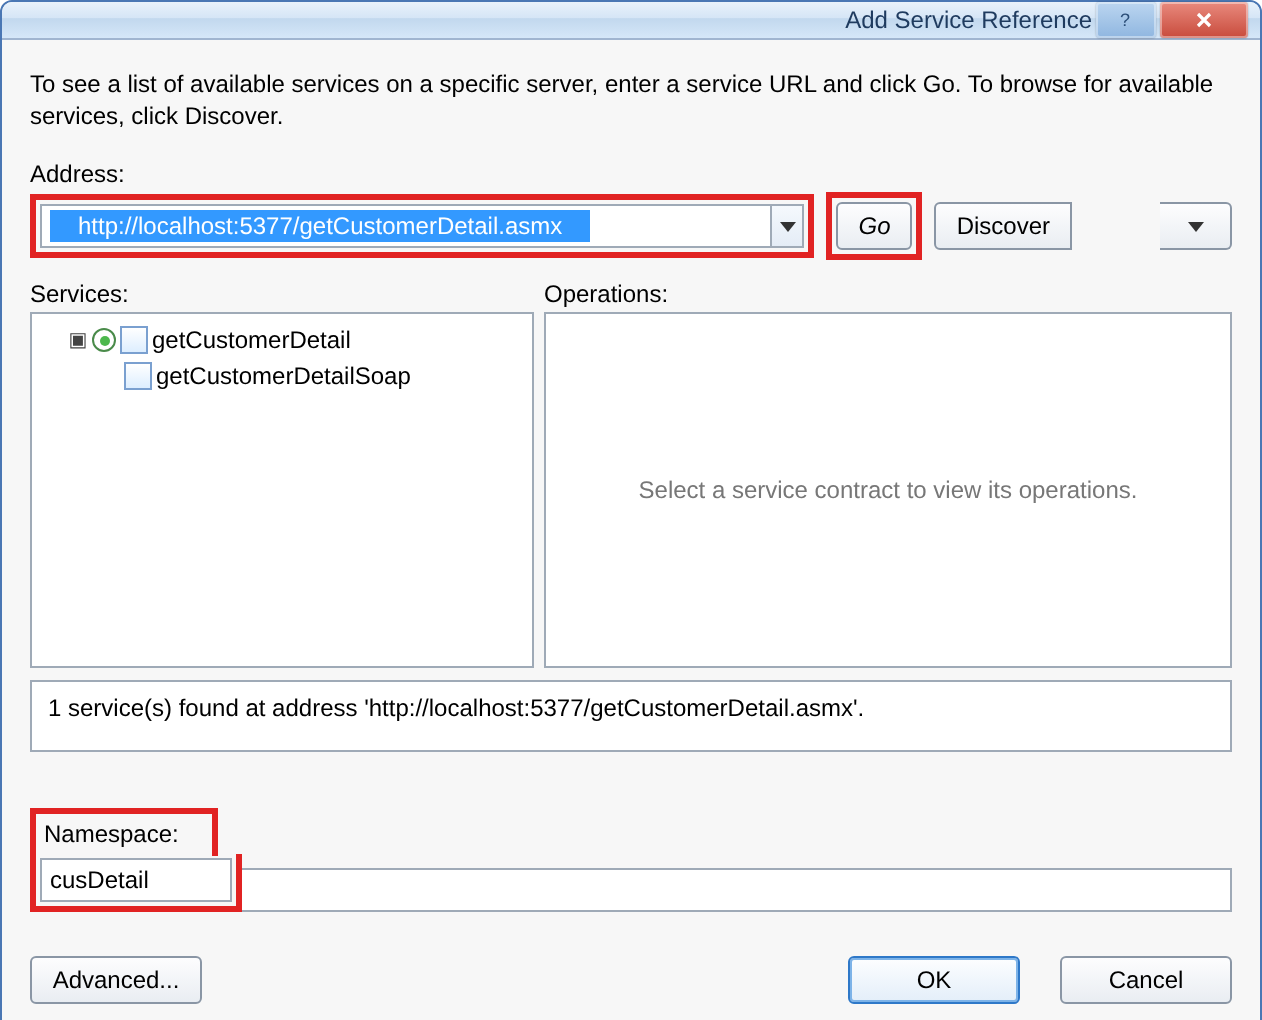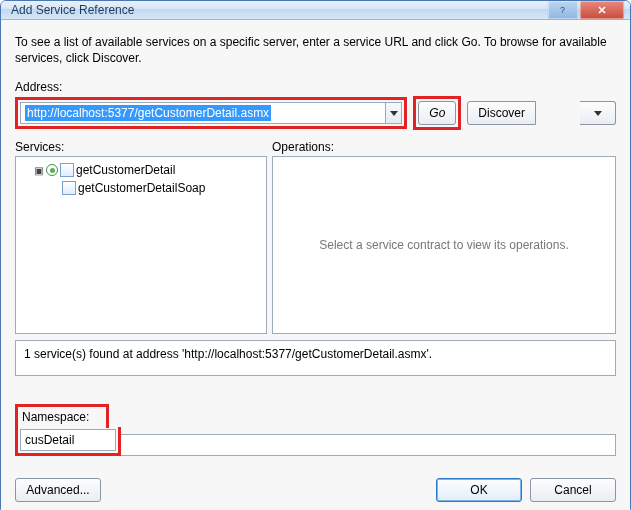--- a/index.html
+++ b/index.html
@@ -21,20 +21,21 @@
     flex-direction: column;
   }
   .titlebar {
     height: 28px;
     background: linear-gradient(to bottom, #e9f2fb 0%, #d5e5f6 45%, #c2d8ee 46%, #d5e7f8 100%);
     border-radius: 5px 5px 0 0;
     display: flex;
     align-items: center;
     padding: 0 6px 0 10px;
     border-bottom: 1px solid #a0b5d0;
+    text-align: right;
   }
   .titlebar .title {
     color: #1f3b5f;
     flex: 1;
   }
   .win-btn {
     width: 30px;
     height: 18px;
     margin-left: 2px;
     border-radius: 2px;
@@ -72,21 +73,21 @@
     height:22px;
     border:1px solid #9faab7;
     background:#fff;
     padding:0 4px;
     display:flex;
     align-items:center;
   }
   .addr-input .seltext {
     background:#3399ff;
     color:#fff;
-    padding:1px 2px;
+    padding:1px 14px;
   }
   .addr-dd {
     width:16px;
     height:22px;
     border:1px solid #9faab7;
     border-left:none;
     background:linear-gradient(#f5f9fd,#e4ecf6);
     display:flex;align-items:center;justify-content:center;
   }
   .go-wrap { border:3px solid #e12323; padding:2px;font-style:italic; }
@@ -161,21 +162,21 @@
   .footer {
     display:flex;
     align-items:center;
   }
   .footer .spacer { flex:1; }
   .ok-btn {
     border-color:#2e78c8;
     box-shadow: 0 0 0 1px #7db3e8 inset;
     background:linear-gradient(#fdfeff,#e3eef9);
     min-width:86px;
-    margin-right:8px;
+    margin-right:20px;
   }
   .cancel-btn { min-width:86px; }
   .adv-btn { min-width:86px; }
   .chev::after{content:"";border-left:4px solid transparent;border-right:4px solid transparent;border-top:5px solid #333;display:block;}
 </style>
 </head>
 <body>
 
 <div class="window">
   <div class="titlebar">

